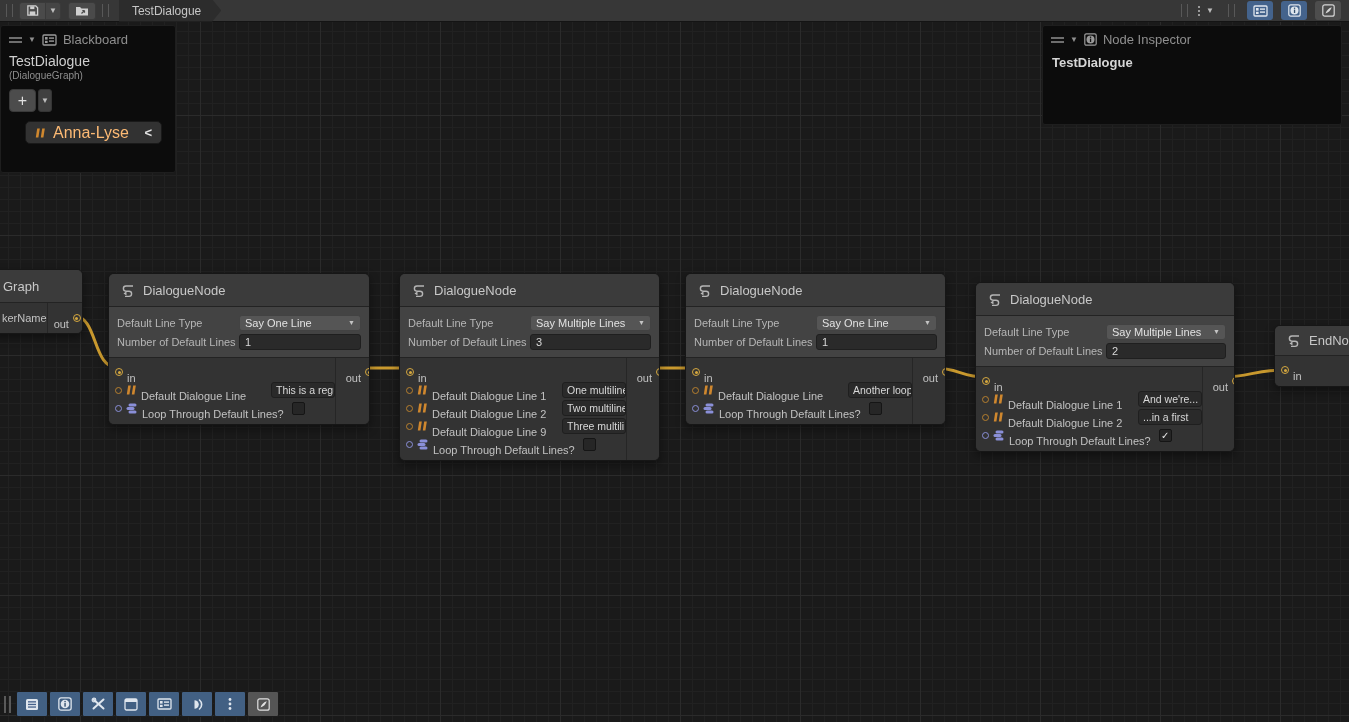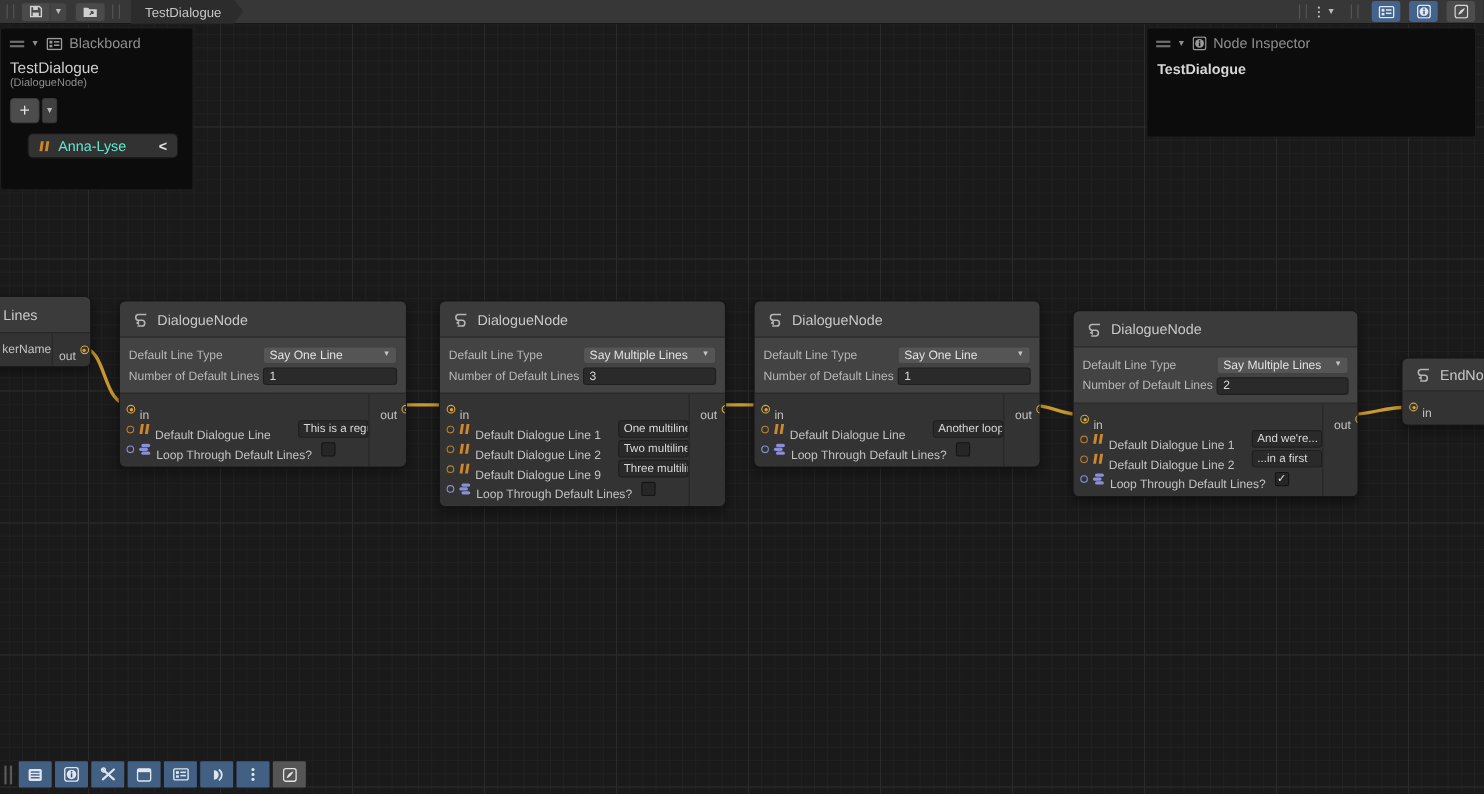--- a/index.html
+++ b/index.html
@@ -48,21 +48,21 @@
   .bb-body { padding:2px 8px; }
   .bb-name { color:#cfcfcf; font-size:14px; }
   .bb-type { color:#8f8f8f; font-size:10px; margin-top:1px; }
   .bb-btns { display:flex; gap:2px; margin-top:8px; }
   .plus-btn { width:27px; height:23px; background:#4c4c4c; border:1px solid #3a3a3a; border-radius:4px;
     color:#e0e0e0; font-size:16px; display:flex; align-items:center; justify-content:center; }
   .plus-dd { width:14px; height:23px; background:#404040; border:1px solid #353535; border-radius:3px;
     display:flex; align-items:center; justify-content:center; }
   .bb-pill { margin:9px 0 0 16px; width:137px; height:23px; background:#323232; border:1px solid #191919;
     border-radius:5px; display:flex; align-items:center; gap:7px; padding:0 9px; }
-  .bb-pill .lbl { color:#5eead4; font-size:13px; }
+  .bb-pill .lbl { color:#fdba74; font-size:16px; }
   .pill-exp { margin-left:auto; color:#e4e4e4; font-size:13px; font-weight:bold; }
   .gi-name { color:#d6d6d6; font-size:13px; font-weight:bold; padding:4px 9px; }
 
   
   .node { position:absolute; z-index:2; background:#333333; border:1px solid #161616; border-radius:6px;
     box-shadow:0 4px 10px rgba(0,0,0,.4); overflow:hidden; }
   .node-title { height:33px; background:#3b3b3b; border-bottom:1px solid #232323;
     display:flex; align-items:center; gap:7px; padding:0 10px; color:#c8c8c8; font-size:13px; }
   .node-props { background:#434343; border-bottom:1px solid #232323; padding:5px 8px; }
   .prop-row { display:flex; align-items:center; height:17px; margin:2px 0; }
@@ -203,21 +203,21 @@
             <rect x="3" y="3" width="2.6" height="2.6" fill="#9a9a9a"></rect>
             <rect x="3" y="6.8" width="2.6" height="2.2" fill="#9a9a9a"></rect>
             <rect x="7" y="3.4" width="5" height="1.4" fill="#9a9a9a"></rect>
             <rect x="7" y="6.4" width="5" height="1.4" fill="#9a9a9a"></rect>
           </svg>
       </span>
       <span>Blackboard</span>
     </div>
     <div class="bb-body">
       <div class="bb-name">TestDialogue</div>
-      <div class="bb-type">(DialogueNode)</div>
+      <div class="bb-type">(DialogueGraph)</div>
       <div class="bb-btns">
         <div class="plus-btn">+</div>
         <div class="plus-dd">
             <span class="caret">▼</span>
           </div>
       </div>
       <div class="bb-pill">
         <span class="icn">
           <svg width="11" height="10" viewBox="0 0 11 10">
               <path d="M2.2 0.5 H4.8 L3.4 9.5 H0.8 Z" fill="#cf872e"></path>
@@ -242,21 +242,21 @@
             <rect x="5.9" y="5.6" width="1.3" height="3.4" fill="#101010"></rect>
           </svg>
       </span>
       <span>Node Inspector</span>
     </div>
     <div class="gi-name">TestDialogue</div>
   </div>
 
   <div class="node" style="left:-8px;top:269px;width:91px">
     <div class="node-title" style="padding:0 0 0 10px">
-      <span>Lines</span>
+      <span>Graph</span>
     </div>
     <div class="pn-row">
       <span class="pn-label">kerName</span>
       <div class="pn-out">
         <span class="port-label">out</span>
         <span class="port p-exec connected"></span>
       </div>
     </div>
   </div>
 

